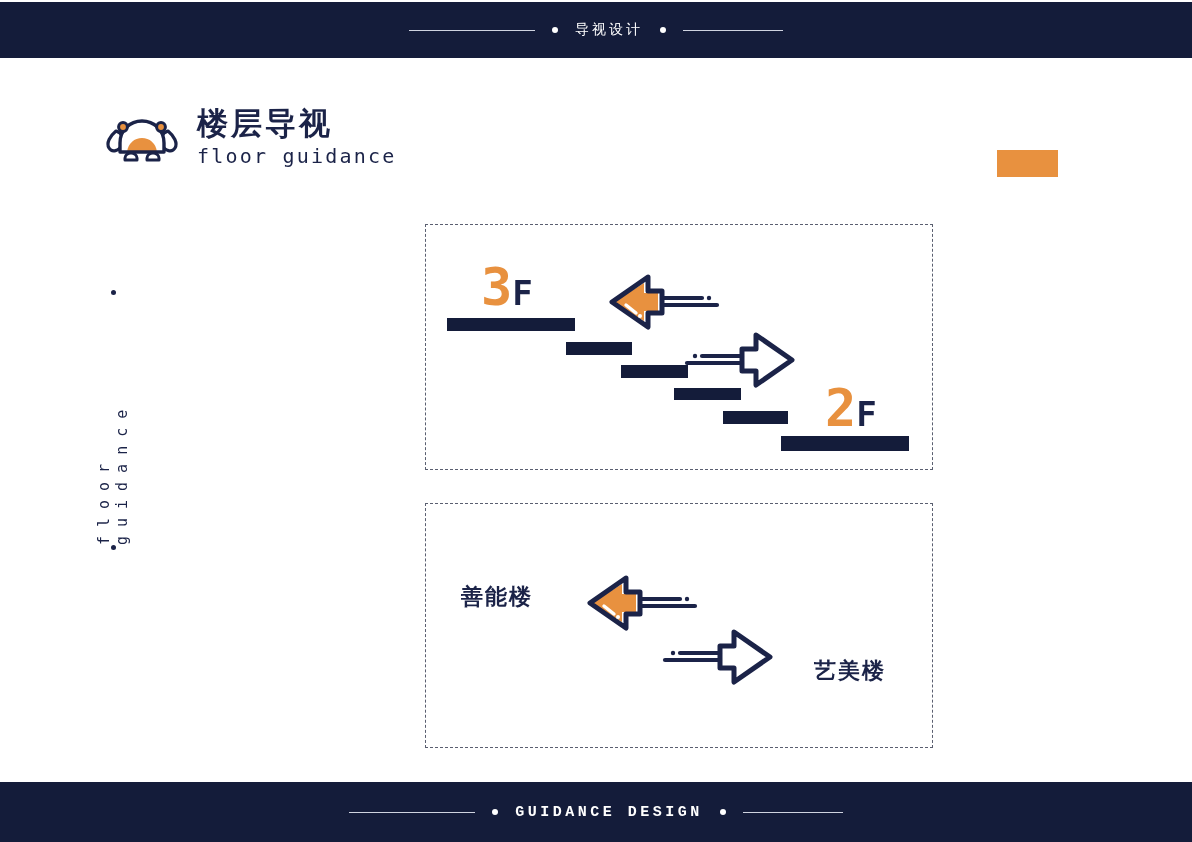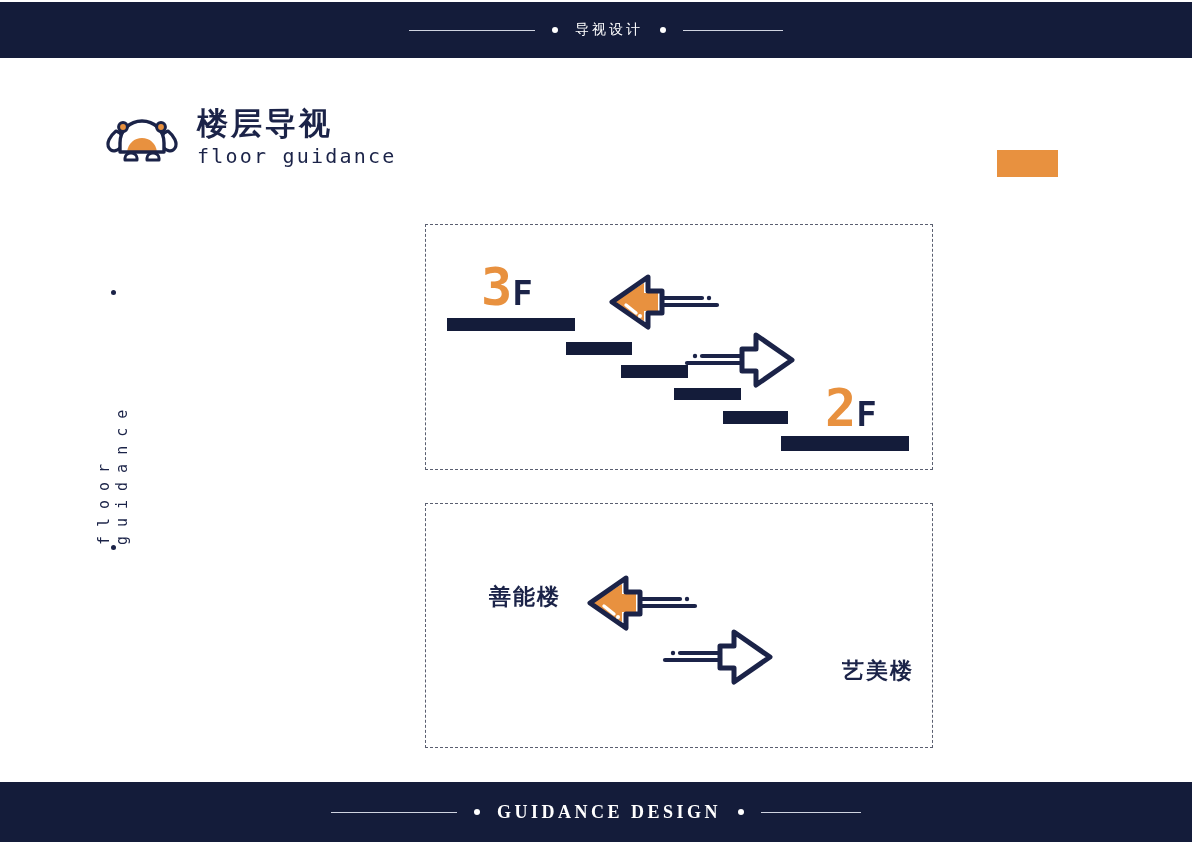--- a/index.html
+++ b/index.html
@@ -20,22 +20,22 @@
   .band-inner{display:flex;align-items:center;gap:17px;}
   .band-rule{height:1px;background:#cfd3e0;}
   .band-rule.left{width:126px;}
   .band-rule.right{width:100px;}
   .band-dot{width:6px;height:6px;border-radius:50%;background:#ffffff;}
   .band-title{
     color:#ffffff;letter-spacing:2px;white-space:nowrap;
     font-family:"DejaVu Sans", sans-serif;
   }
   #header-title{font-size:14px;letter-spacing:3px;}
-  #footer-title{font-size:18px;letter-spacing:3.5px;font-weight:700;
-    font-family:Liberation Serif, serif;}
+  #footer-title{font-size:15px;letter-spacing:3.5px;font-weight:700;
+    font-family:Liberation Mono, monospace;}
 
   
   #logo-block{position:absolute;left:103px;top:108px;display:flex;align-items:flex-end;gap:16px;}
   #logo-mark{width:78px;height:58px;}
   #logo-text{display:flex;flex-direction:column;line-height:1;padding-bottom:2px;}
   #logo-title-cn{
     font-size:31px;font-weight:700;color:#1b2348;letter-spacing:3px;
     font-family:"DejaVu Sans", sans-serif;
   }
   #logo-title-en{
@@ -75,21 +75,20 @@
     font-weight:700;line-height:1;white-space:nowrap;
   }
   .floor-num{color:#e8913f;font-size:52px;}
   .floor-f{color:#1b2348;font-size:34px;}
 
   .building-label{
     position:absolute;
     font-family:"DejaVu Sans", sans-serif;
     font-size:22px;font-weight:700;color:#1b2348;letter-spacing:2px;
     white-space:nowrap;
-    margin-left:28px;
   }
 </style>
 </head>
 <body>
 
 <div class="band" id="header-band">
   <div class="band-inner">
     <span class="band-rule left"></span>
     <span class="band-dot"></span>
     <span class="band-title" id="header-title">导视设计</span>

